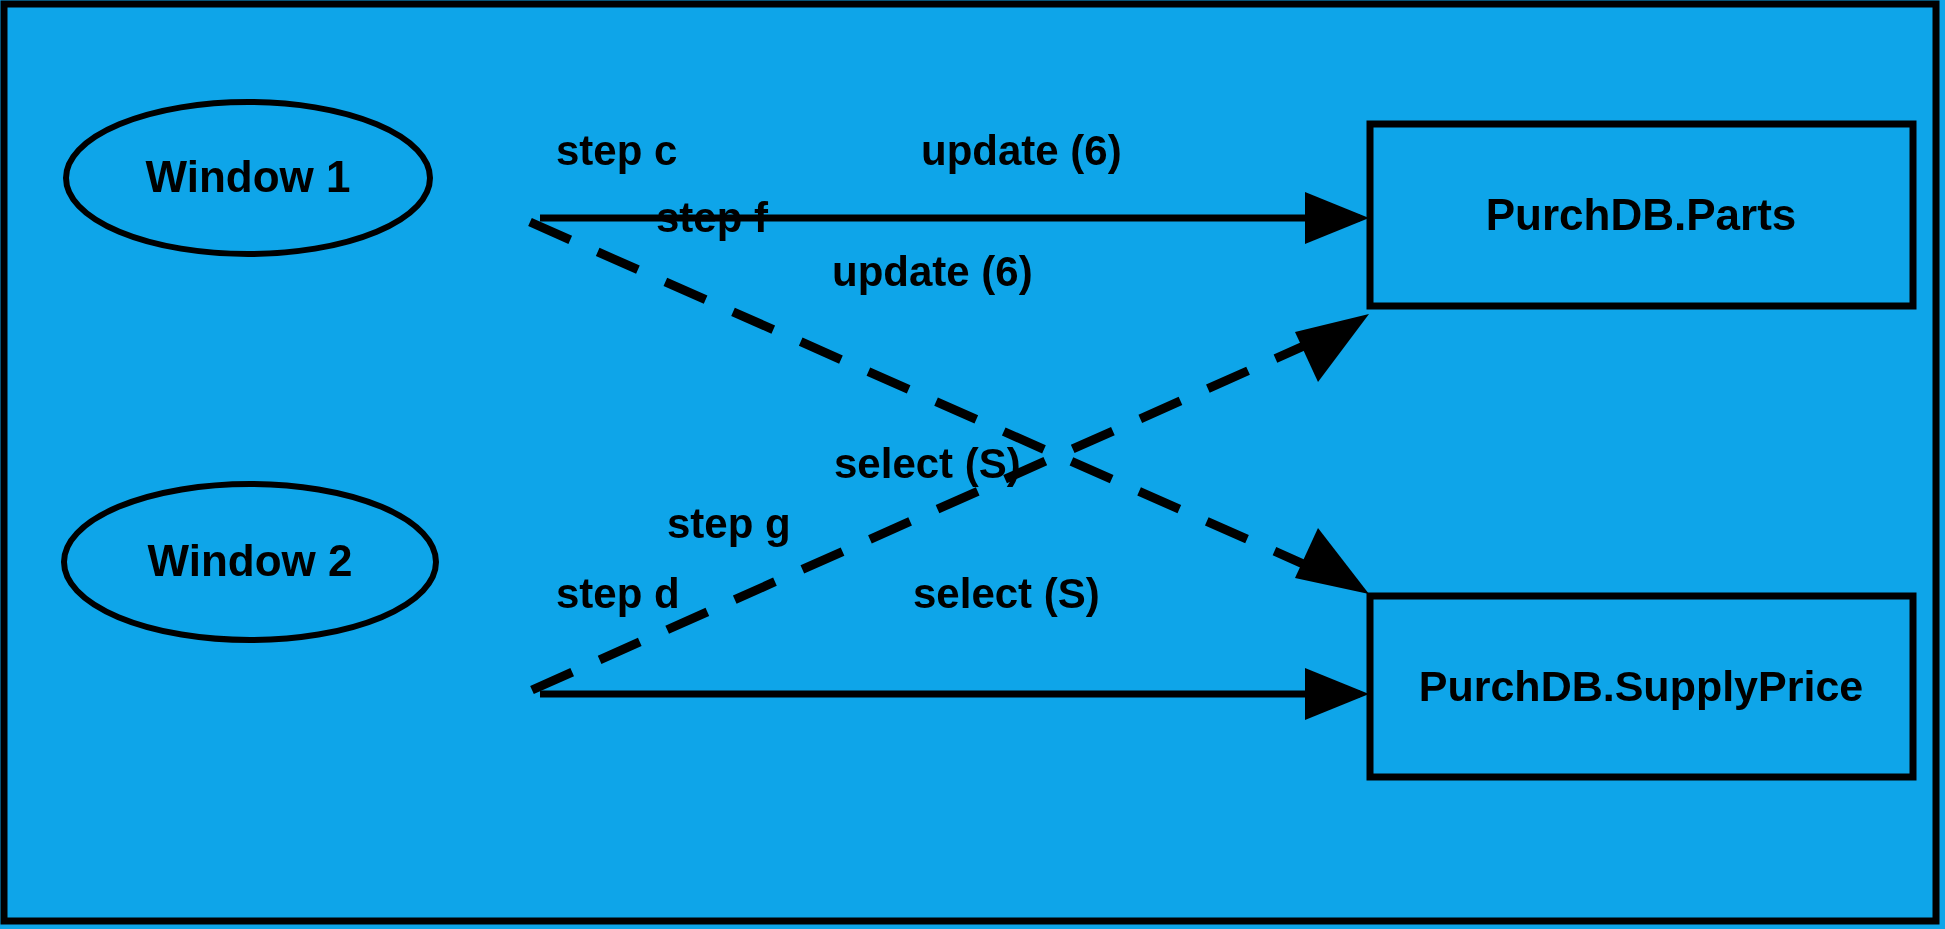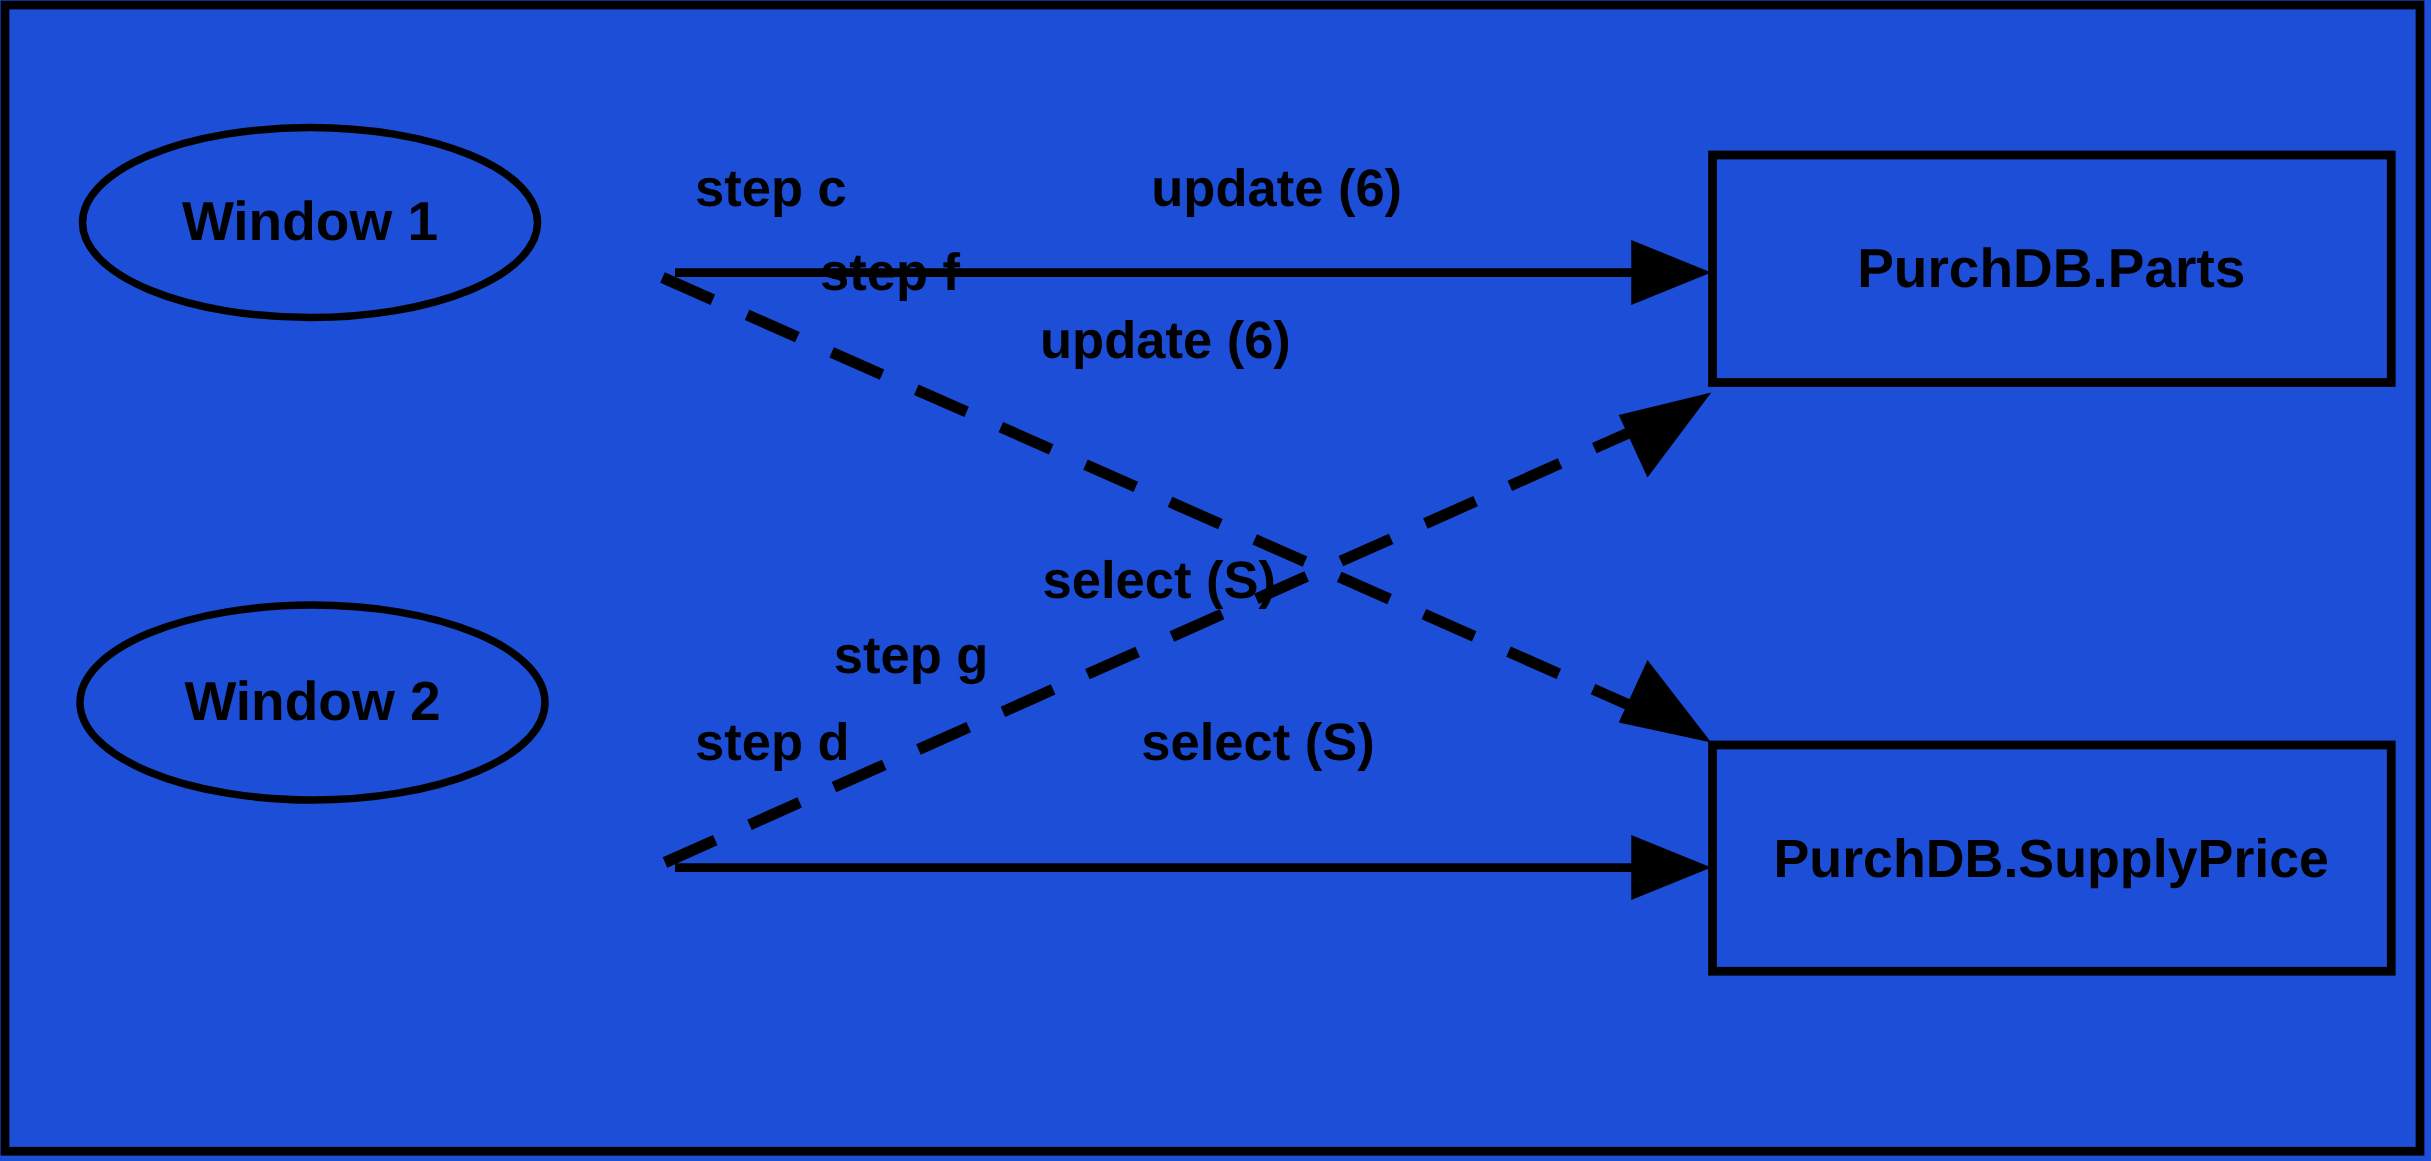--- a/index.html
+++ b/index.html
@@ -9,21 +9,21 @@
   }
   body {
     width: 1945px;
     height: 929px;
     font-family: "Liberation Sans", sans-serif;
   }
   #diagram-root {
     position: relative;
     width: 1945px;
     height: 929px;
-    background: #1d4ed8;
+    background: #0ea5e9;
     overflow: hidden;
   }
   svg.diagram-canvas {
     position: absolute;
     top: 0;
     left: 0;
     width: 1945px;
     height: 929px;
     display: block;
   }

